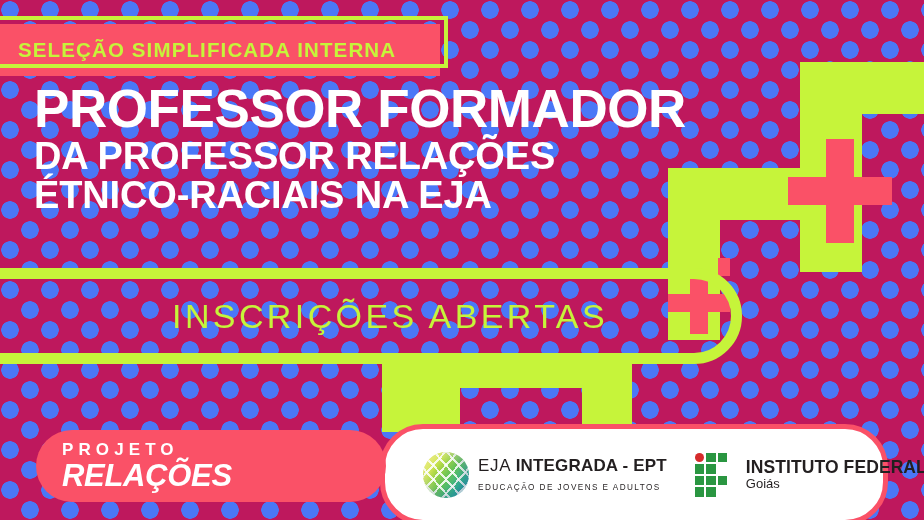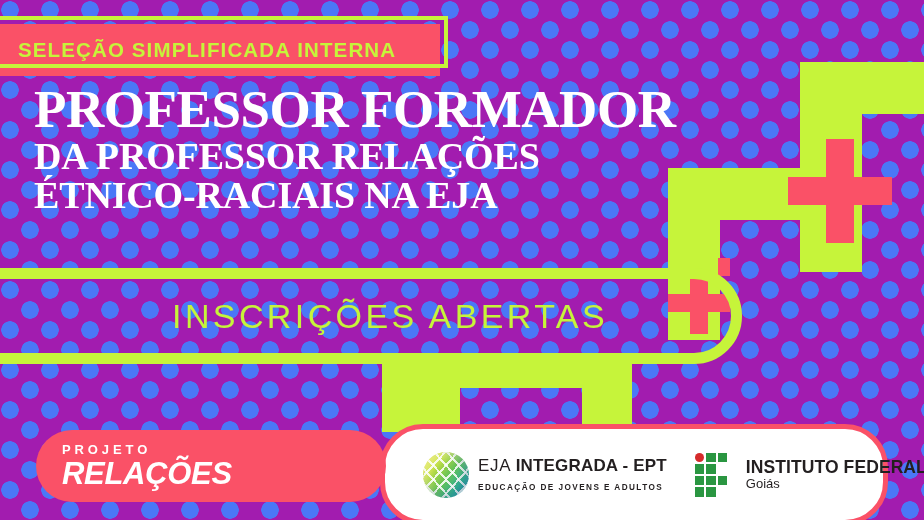--- a/index.html
+++ b/index.html
@@ -8,21 +8,21 @@
   body{
     font-family:"Liberation Sans", sans-serif;
     -webkit-font-smoothing:antialiased;
   }
 
   #banner{
     position:relative;
     width:924px;
     height:520px;
     overflow:hidden;
-    background:#a21caf;
+    background:#be185d;
   }
 
   
   .dots{
     position:absolute; inset:0;
     background-image:
       radial-gradient(circle at 10px 10px, #4a77f7 8.5px, transparent 9px),
       radial-gradient(circle at 30px 30px, #4a77f7 8.5px, transparent 9px);
     background-size:40px 40px, 40px 40px;
     background-position:0 0, 0 0;
@@ -82,21 +82,20 @@
     font-weight:bold;
     letter-spacing:0.055em;
     white-space:nowrap;
   }
 
   
   .headline{
     position:absolute; left:34px; top:84px;
     color:#ffffff;
     z-index:4;
-    font-family:Liberation Serif, serif;
   }
   .h-l1{
     font-size:53px; font-weight:bold; line-height:0.96;
     letter-spacing:-0.008em; white-space:nowrap;
   }
   .h-l2, .h-l3{
     font-size:38px; font-weight:bold; line-height:1.03;
     letter-spacing:-0.004em; white-space:nowrap;
   }
   .h-l2{ margin-top:2px; }
@@ -139,21 +138,21 @@
     border-radius:36px;
     z-index:2;
     display:flex; align-items:center;
   }
   .pill-inner{
     margin-left:26px;
     display:flex; align-items:flex-end; gap:9px;
   }
   .pill-texts{ line-height:1; }
   .p-projeto{
-    color:#fff; font-size:13px; font-weight:bold;
+    color:#fff; font-size:17px; font-weight:bold;
     letter-spacing:0.30em; margin-bottom:2px;
   }
   .p-formacao{
     color:#fff; font-size:31px; font-weight:bold;
     font-style:italic; letter-spacing:-0.01em;
   }
   .p-tag{
     border:2.5px solid #fff;
     color:#fff; font-size:13.5px; font-weight:bold;
     padding:5px 9px 4px 9px;
@@ -197,21 +196,21 @@
     box-shadow:inset -5px -4px 9px rgba(0,40,90,.22), inset 4px 4px 8px rgba(255,255,255,.35);
   }
   .eja-texts{ line-height:1.05; }
   .eja-l1{
     font-size:17px; color:#231f20; white-space:nowrap;
     letter-spacing:0.01em;
   }
   .eja-l1 .thin{ font-weight:normal; letter-spacing:0.04em; }
   .eja-l1 .bold{ font-weight:bold; letter-spacing:0.01em; }
   .eja-l2{
-    font-size:8.2px; color:#231f20; font-weight:bold;
+    font-size:8.2px; color:#231f20; font-weight:normal;
     letter-spacing:0.175em; white-space:nowrap; margin-top:9px;
   }
 
   
   .if-mark{
     width:42px; height:44px; position:relative; flex:0 0 auto;
   }
   .if-mark span{
     position:absolute; width:9.5px; height:9.5px; background:#2a9641;
   }

